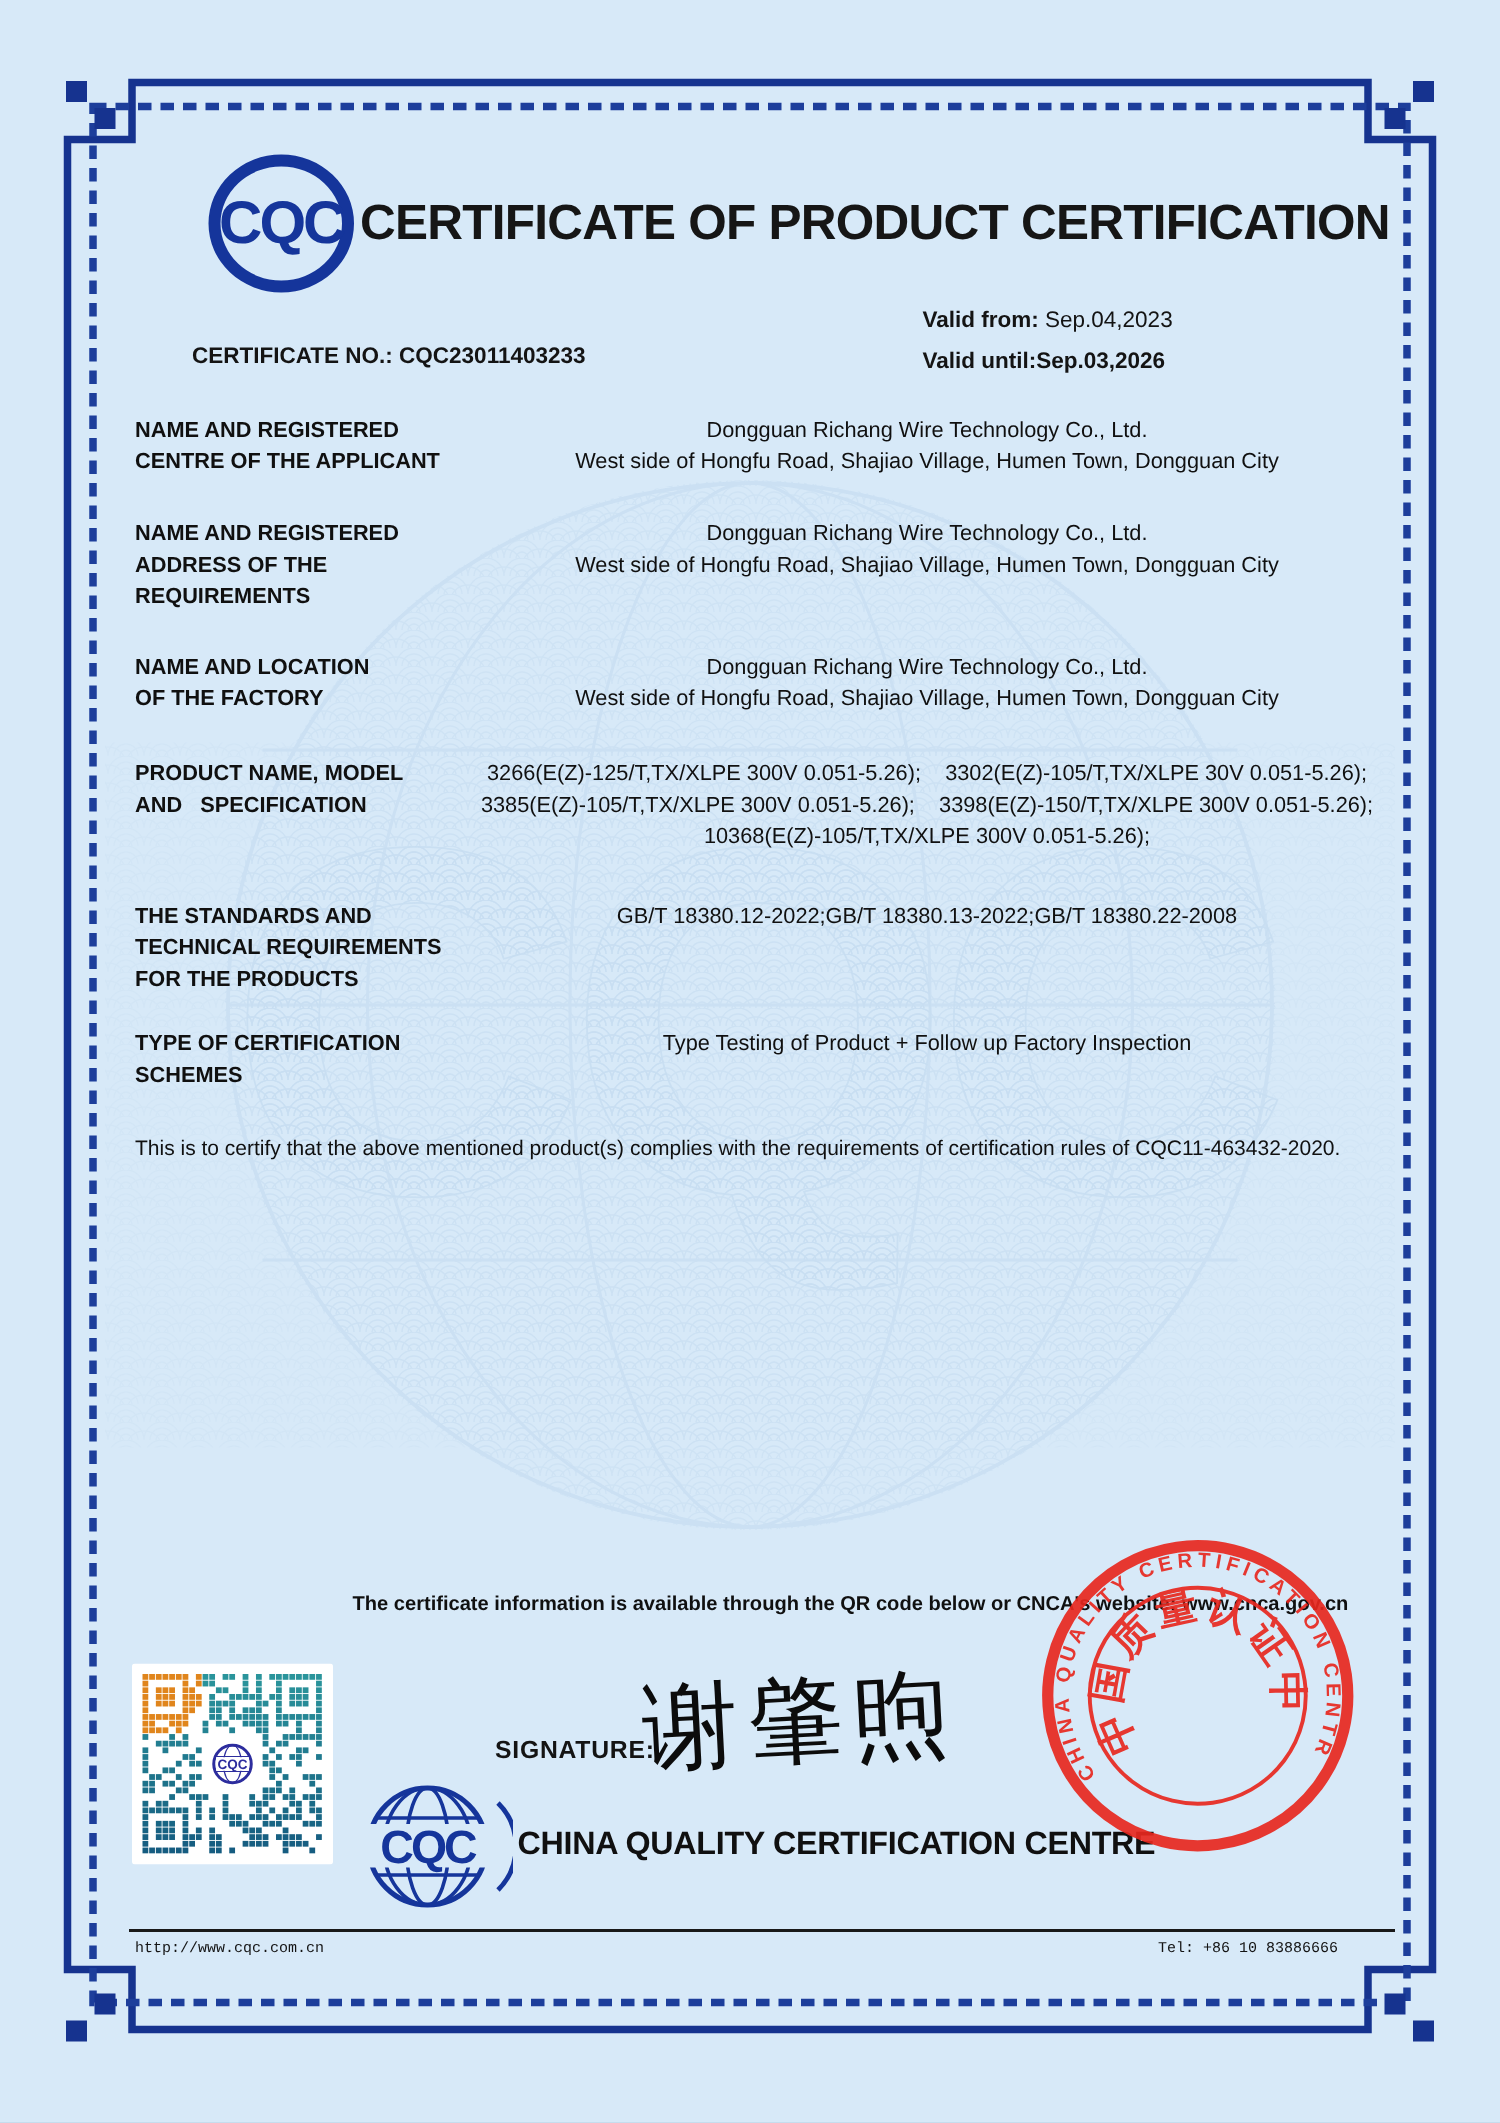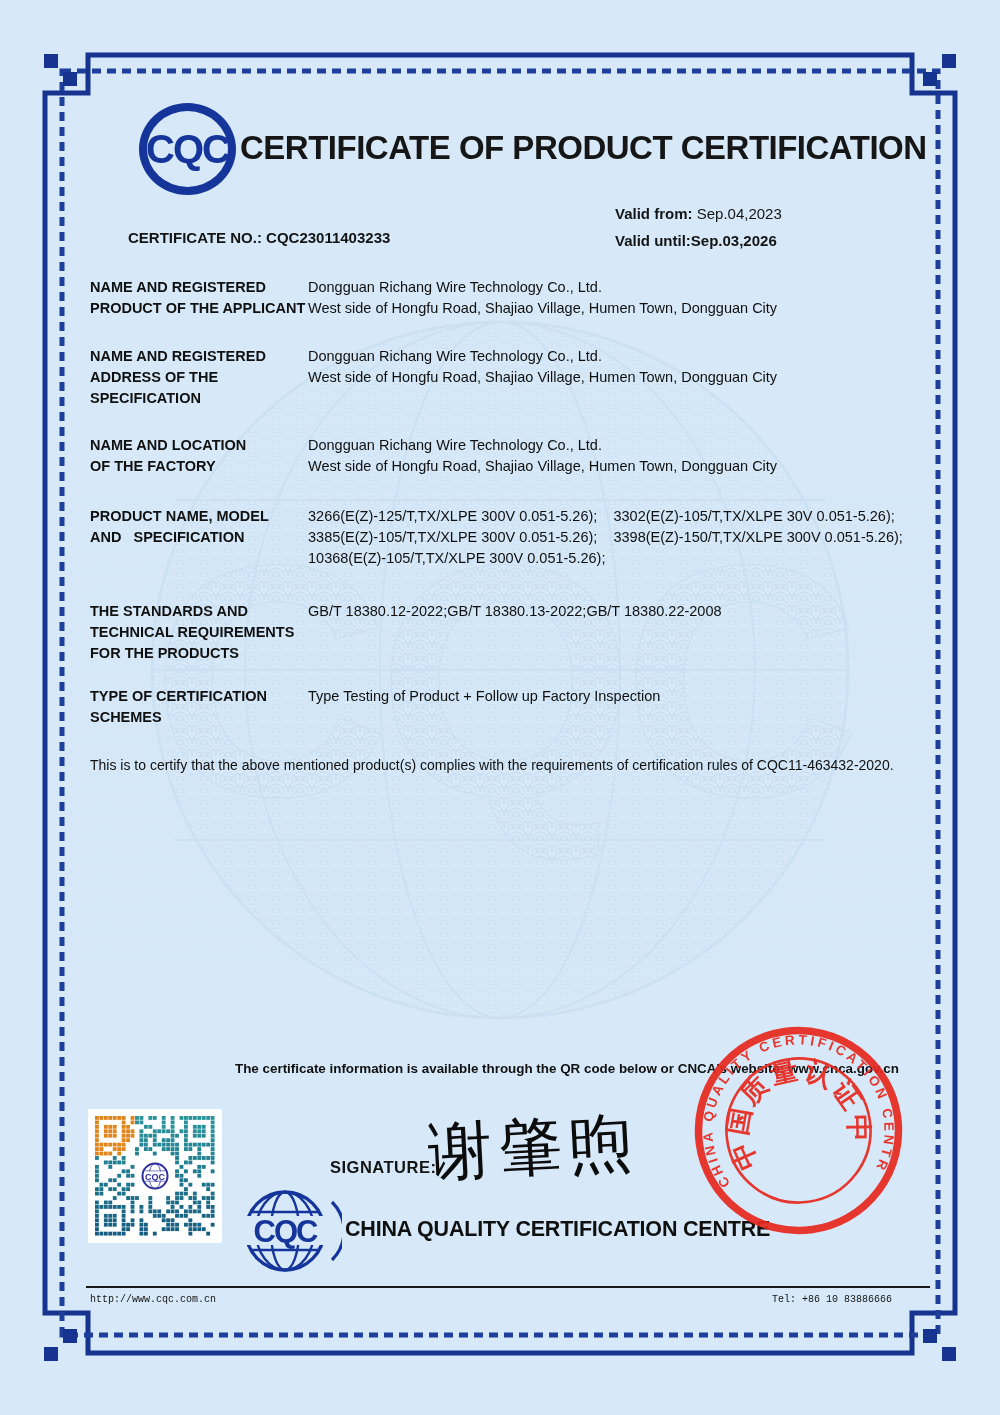--- a/index.html
+++ b/index.html
@@ -21,21 +21,21 @@
   .title{
     position:absolute;left:240px;top:129px;width:680px;text-align:center;
     font-size:33px;font-weight:800;color:#161616;letter-spacing:-.5px;white-space:nowrap;
   }
   .certno{position:absolute;left:128px;top:204px;font-size:15px;font-weight:700;white-space:pre;margin-top:25px;}
   .validrow{position:absolute;left:615px;font-size:15px;white-space:pre;}
   .validrow b{font-weight:700;text-align:right;}
   
   .field{position:absolute;left:0;top:0;width:1000px;}
   .flabel{position:absolute;left:90px;width:215px;font-weight:700;}
-  .fvalue{position:absolute;left:308px;width:620px;}
+  .fvalue{position:absolute;left:308px;width:620px;text-align:center;}
   .line{font-size:14.5px;line-height:21px;white-space:pre;color:#101010;}
   .stmt{position:absolute;left:90px;width:870px;font-size:14px;color:#101010;white-space:pre;}
   .qr-note{position:absolute;left:235px;top:1061px;font-size:13.4px;font-weight:600;color:#101010;white-space:pre;}
   .sig-label{position:absolute;left:330px;top:1158px;font-size:16.5px;font-weight:700;letter-spacing:.5px;}
   .sig-name{
     position:absolute;left:428px;top:1104px;font-size:64px;color:#0c0c0c;
     transform:rotate(-3deg);letter-spacing:6px;white-space:nowrap;
   }
   .org-name{position:absolute;left:345px;top:1217px;font-size:21.5px;font-weight:800;color:#101010;white-space:nowrap;letter-spacing:-.2px;}
   .footer-line{position:absolute;left:86px;top:1286px;width:844px;height:2px;background:#191919;}
@@ -93,33 +93,33 @@
   <div class="title">CERTIFICATE OF PRODUCT CERTIFICATION</div>
 
   <div class="certno"><span>CERTIFICATE NO.:</span><span> </span><span>CQC23011403233</span></div>
 
   <div class="validrow" style="top:205px;"><b>Valid from: </b><span>Sep.04,2023</span></div>
   <div class="validrow" style="top:232px;font-weight:700;"><b>Valid until:</b><span>Sep.03,2026</span></div>
 
   <div class="field" style="top:277px;">
     <div class="flabel">
       <div class="line">NAME AND REGISTERED</div>
-      <div class="line">PRODUCT OF THE APPLICANT</div>
+      <div class="line">CENTRE OF THE APPLICANT</div>
     </div>
     <div class="fvalue">
       <div class="line">Dongguan Richang Wire Technology Co., Ltd.</div>
       <div class="line">West side of Hongfu Road, Shajiao Village, Humen Town, Dongguan City</div>
     </div>
   </div>
 
   <div class="field" style="top:346px;">
     <div class="flabel">
       <div class="line">NAME AND REGISTERED</div>
       <div class="line">ADDRESS OF THE</div>
-      <div class="line">SPECIFICATION</div>
+      <div class="line">REQUIREMENTS</div>
     </div>
     <div class="fvalue">
       <div class="line">Dongguan Richang Wire Technology Co., Ltd.</div>
       <div class="line">West side of Hongfu Road, Shajiao Village, Humen Town, Dongguan City</div>
     </div>
   </div>
 
   <div class="field" style="top:435px;">
     <div class="flabel">
       <div class="line">NAME AND LOCATION</div>

